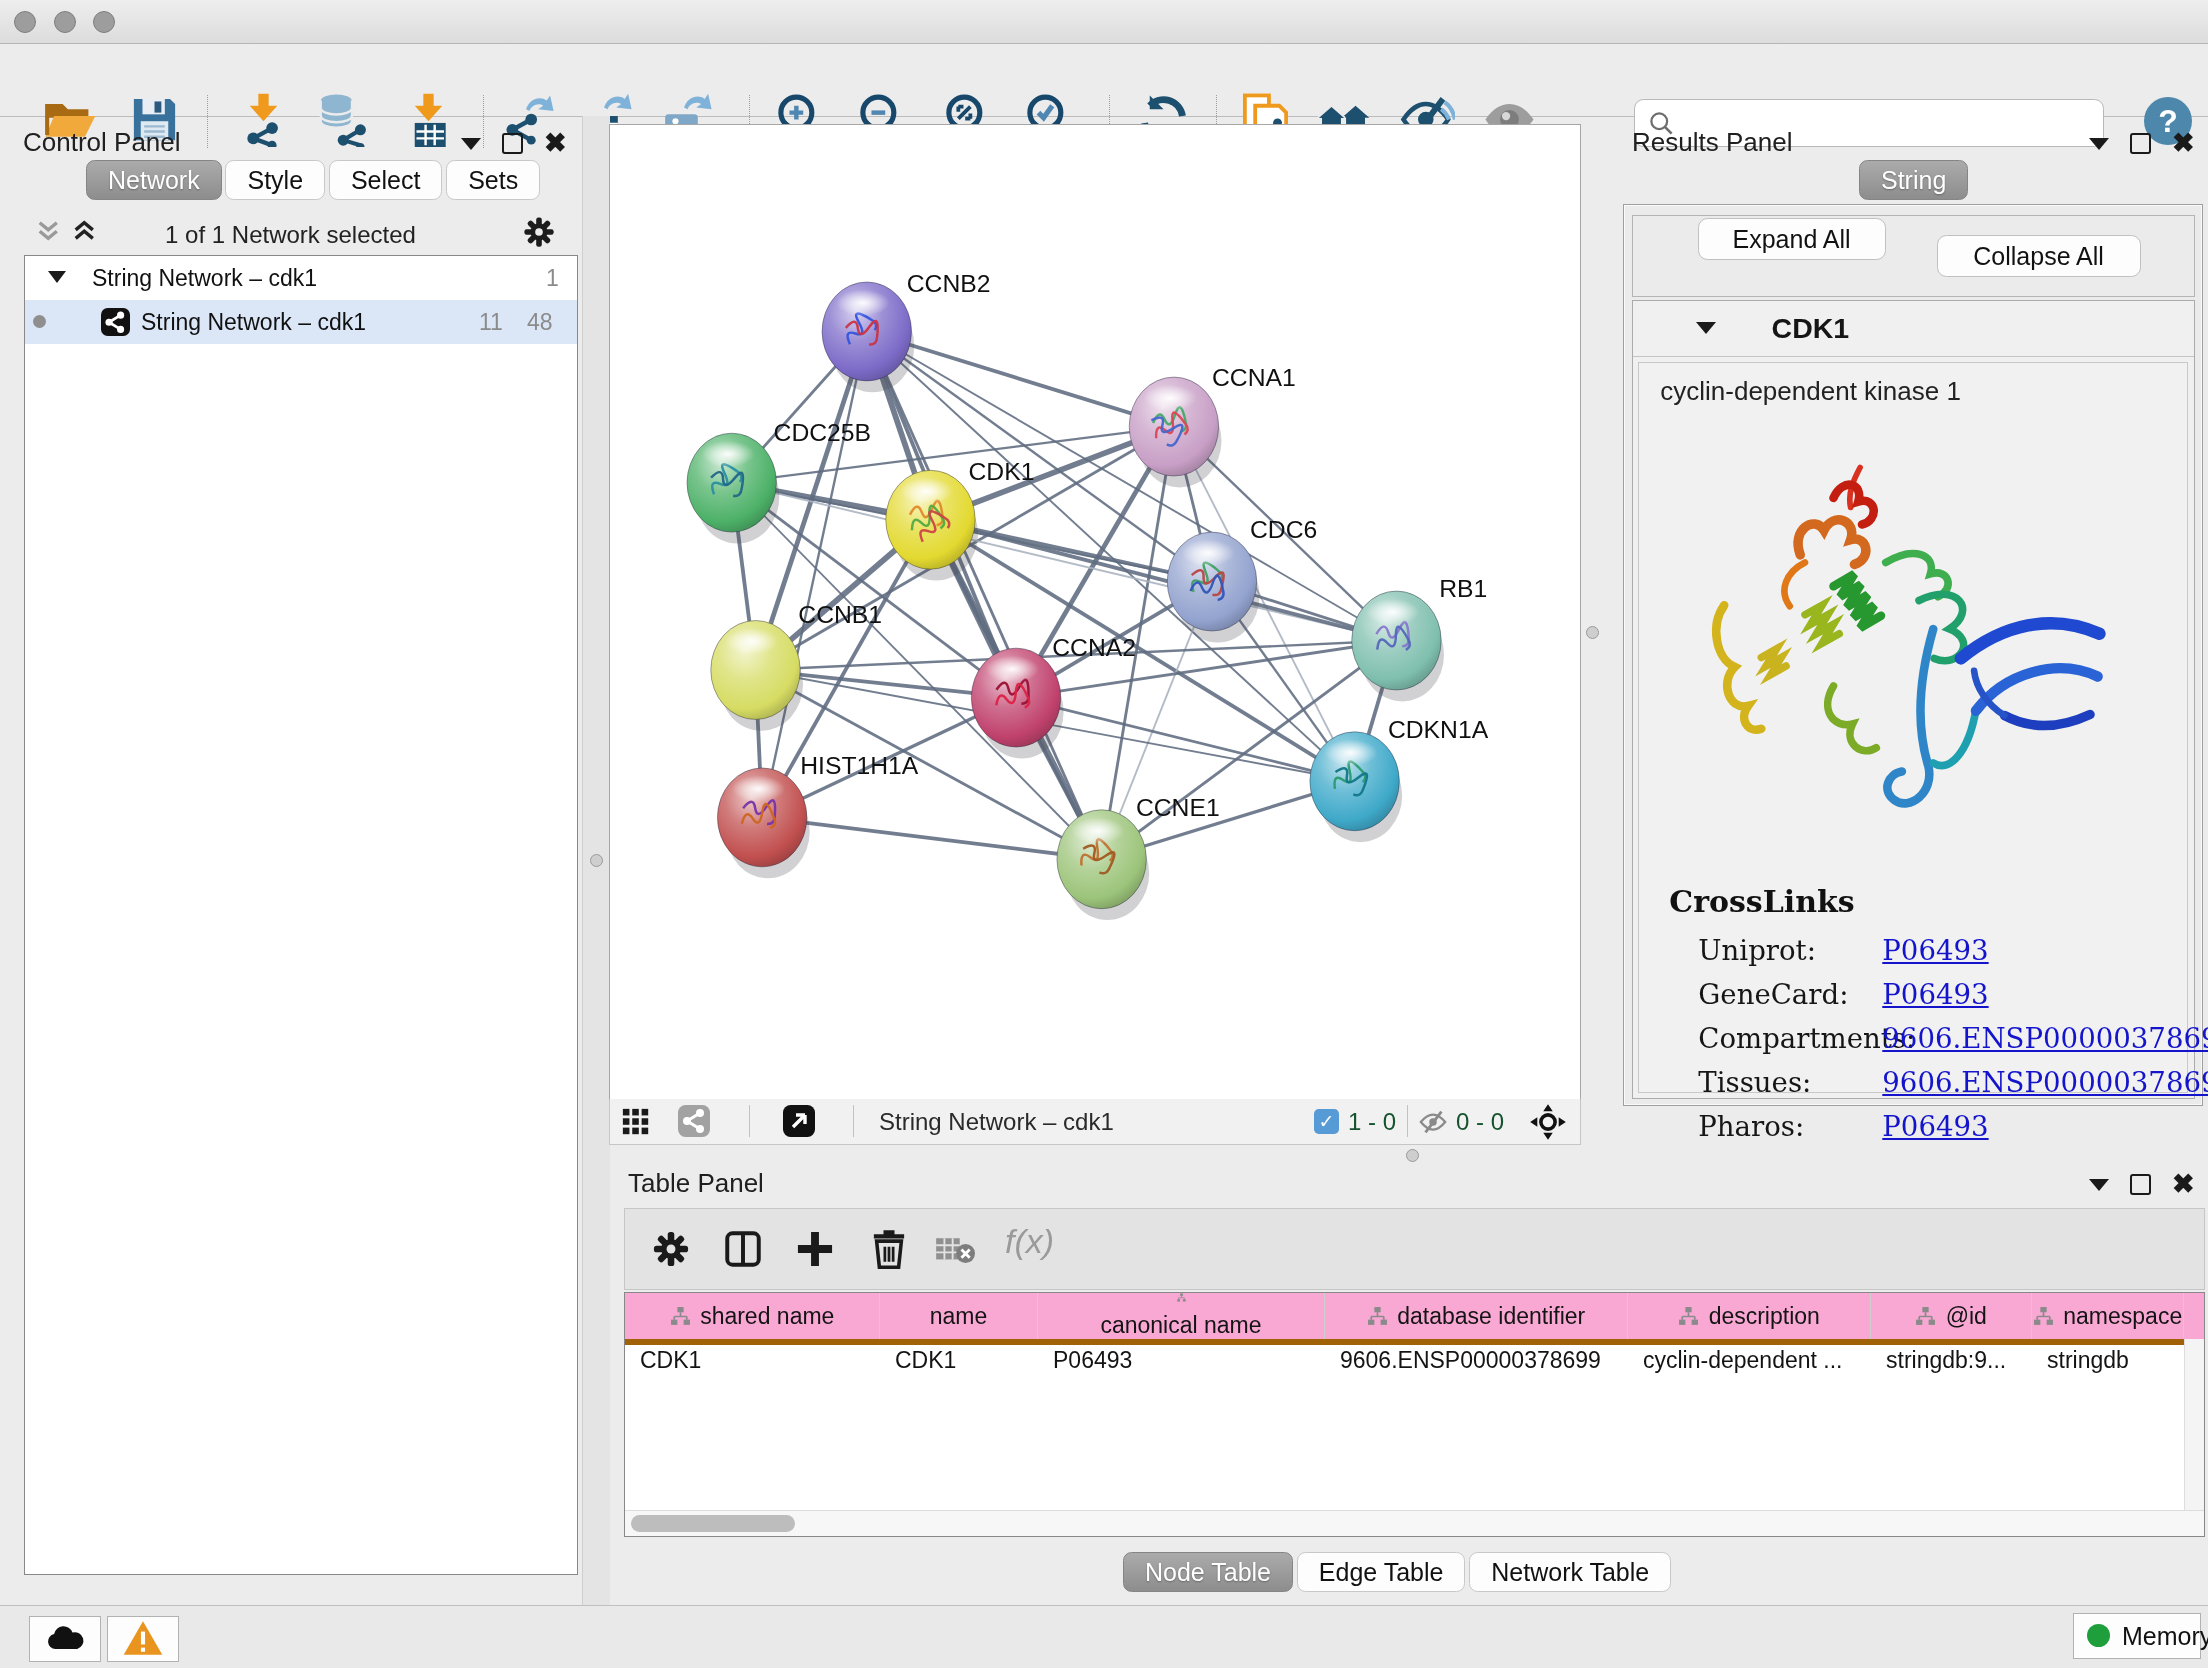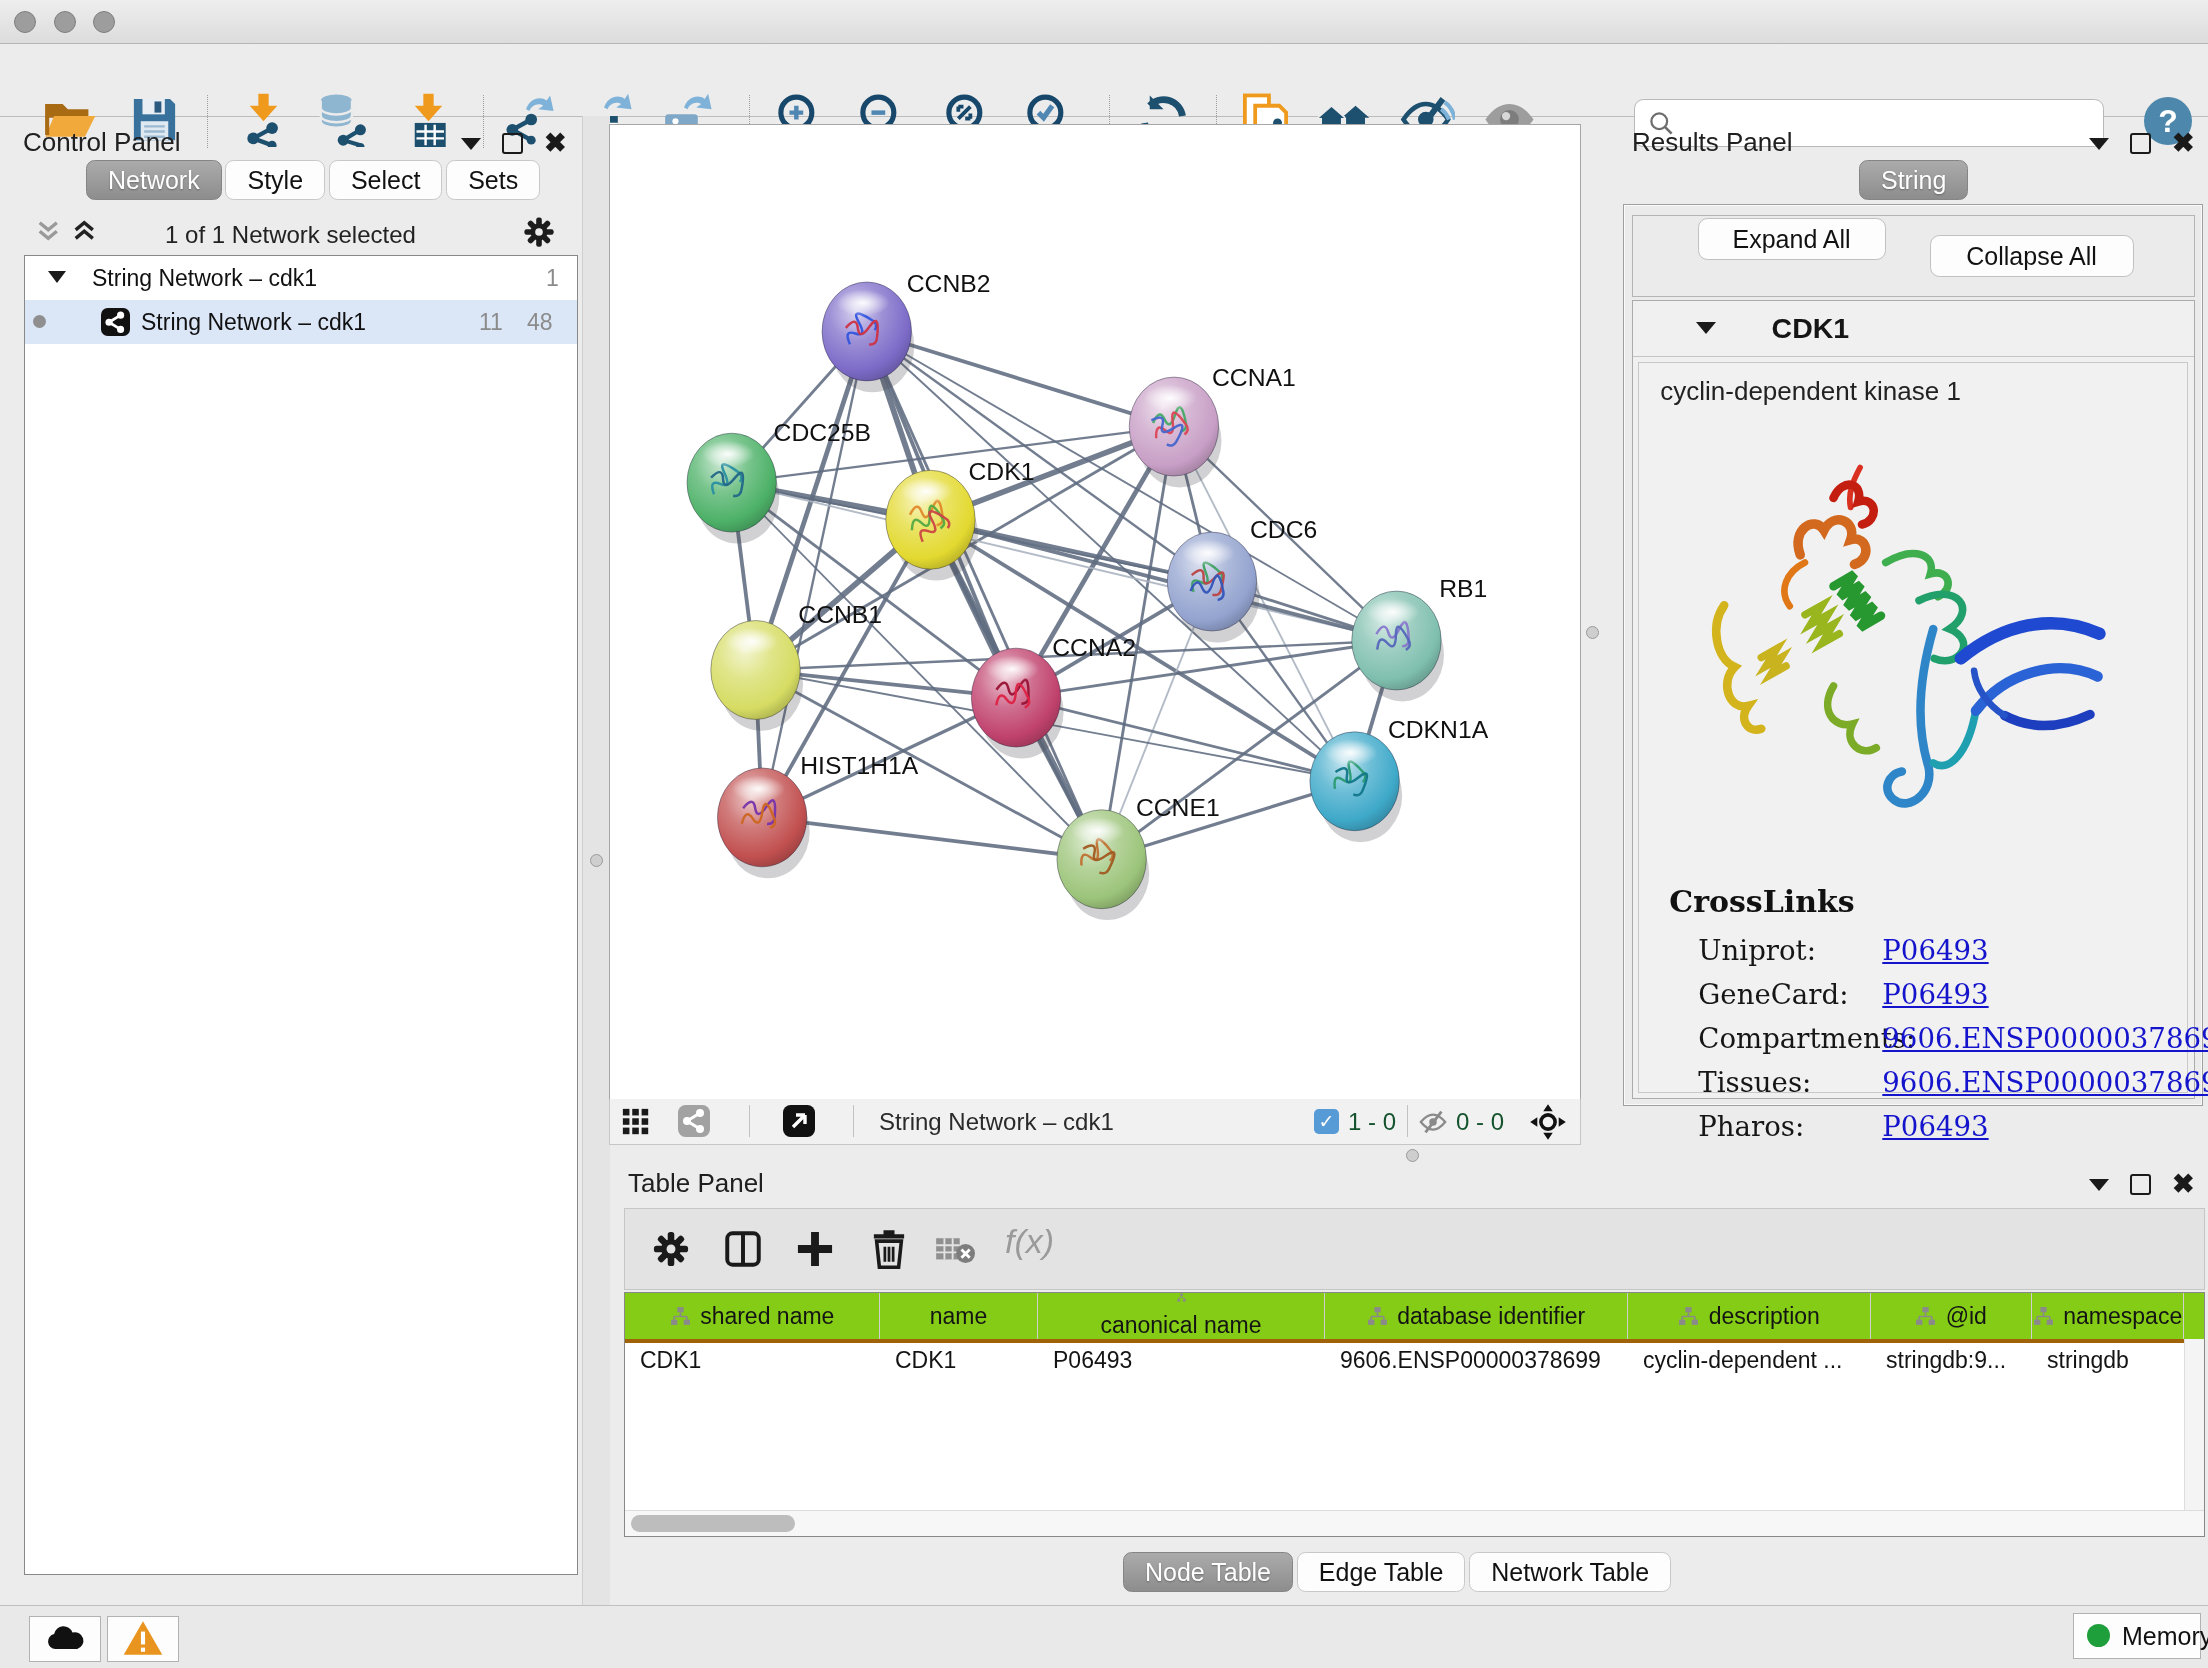--- a/index.html
+++ b/index.html
@@ -51,21 +51,21 @@
   .cdkname{font-size:28.5px;font-weight:bold;color:#151515;}
   .desc{font-size:26px;color:#222;}
   .serif{font-family:"DejaVu Serif","Liberation Serif",serif;}
   .cltitle{font-size:30px;font-weight:bold;color:#111;}
   .clrow{position:relative;height:44px;}
   .cll{position:absolute;left:59px;font-size:27.6px;color:#161616;font-family:"DejaVu Serif","Liberation Serif",serif;}
   .clv{position:absolute;left:243px;font-size:27.6px;color:#1414cc;text-decoration:underline;font-family:"DejaVu Serif","Liberation Serif",serif;cursor:pointer;}
   
   .ttoolbar{left:624px;top:1208px;width:1579px;height:80px;background:#e3e3e3;border:1px solid #c6c6c6;}
   .tblbox{left:624px;top:1292px;width:1579px;height:243px;background:#fff;border:1.9px solid #888;}
-  .thead{position:absolute;left:0;top:0;width:100%;height:46px;background:#84cc16;border-bottom:4px solid #a16207;display:flex;}
+  .thead{position:absolute;left:0;top:0;width:100%;height:46px;background:#f9a8d4;border-bottom:6px solid #a16207;display:flex;}
   .th{position:relative;height:46px;border-right:1px solid #cfcfcf;font-size:23px;color:#141414;display:flex;align-items:center;justify-content:center;gap:9.5px;box-sizing:border-box;}
   .colicon{width:21px;height:21px;}
   .tbody{position:absolute;left:0;top:46px;width:100%;display:flex;}
   .td{height:42px;line-height:42px;font-size:23px;color:#141414;padding-left:15px;box-sizing:border-box;white-space:nowrap;overflow:hidden;}
   .hscroll{position:absolute;left:0;bottom:0;width:100%;height:25px;background:#f7f7f7;border-top:1px solid #ddd;}
   .hthumb{position:absolute;left:5.7px;top:3.8px;width:164px;height:17px;border-radius:8.6px;background:#bdbdbd;}
   .vscroll{position:absolute;right:0;top:46px;width:19px;height:173px;background:#f4f4f4;border-left:1px solid #ddd;}
   
   .statusbar{left:0;top:1605px;width:2208px;height:63px;background:#e9e9e9;border-top:1px solid #c0c0c0;}
   .sbtn{background:#fdfdfd;border:1.9px solid #b2b2b2;}
@@ -573,21 +573,21 @@
     <div class="tri-down"></div>
     <div class="sqbtn"></div>
     <div class="xbtn">✖</div>
   </div>
   <div class="abs" style="left:1859px;top:160px">
     <span class="tab sel">String</span>
   </div>
   <div class="abs rbox">
     <div class="abs" style="left:7.6px;top:9.5px;width:561px;height:80px;background:#ebebeb;border:1px solid #b5b5b5">
       <div class="abs btn" style="left:65px;top:2px;width:186px;height:40px;line-height:40px">Expand All</div>
-      <div class="abs btn" style="left:297px;top:19px;width:202px;height:40px;line-height:40px">Collapse All</div>
+      <div class="abs btn" style="left:304px;top:19px;width:202px;height:40px;line-height:40px">Collapse All</div>
     </div>
     <div class="card">
       <div class="cardhdr">
         <div class="tri-down abs" style="left:63px;top:21px"></div>
         <span class="cdkname abs" style="left:139px;top:11.4px">CDK1</span>
       </div>
       <div class="abs" style="left:5.7px;top:61px;width:548px;height:729px;border:1px solid #c8c8c8;background:#f1f1f1">
         <span class="desc abs" style="left:21px;top:13.3px">cyclin-dependent kinase 1</span>
 
         <svg class="abs" style="left:52px;top:76px;width:418px;height:418px" viewBox="0 0 440 440" fill="none" stroke-linecap="round">

